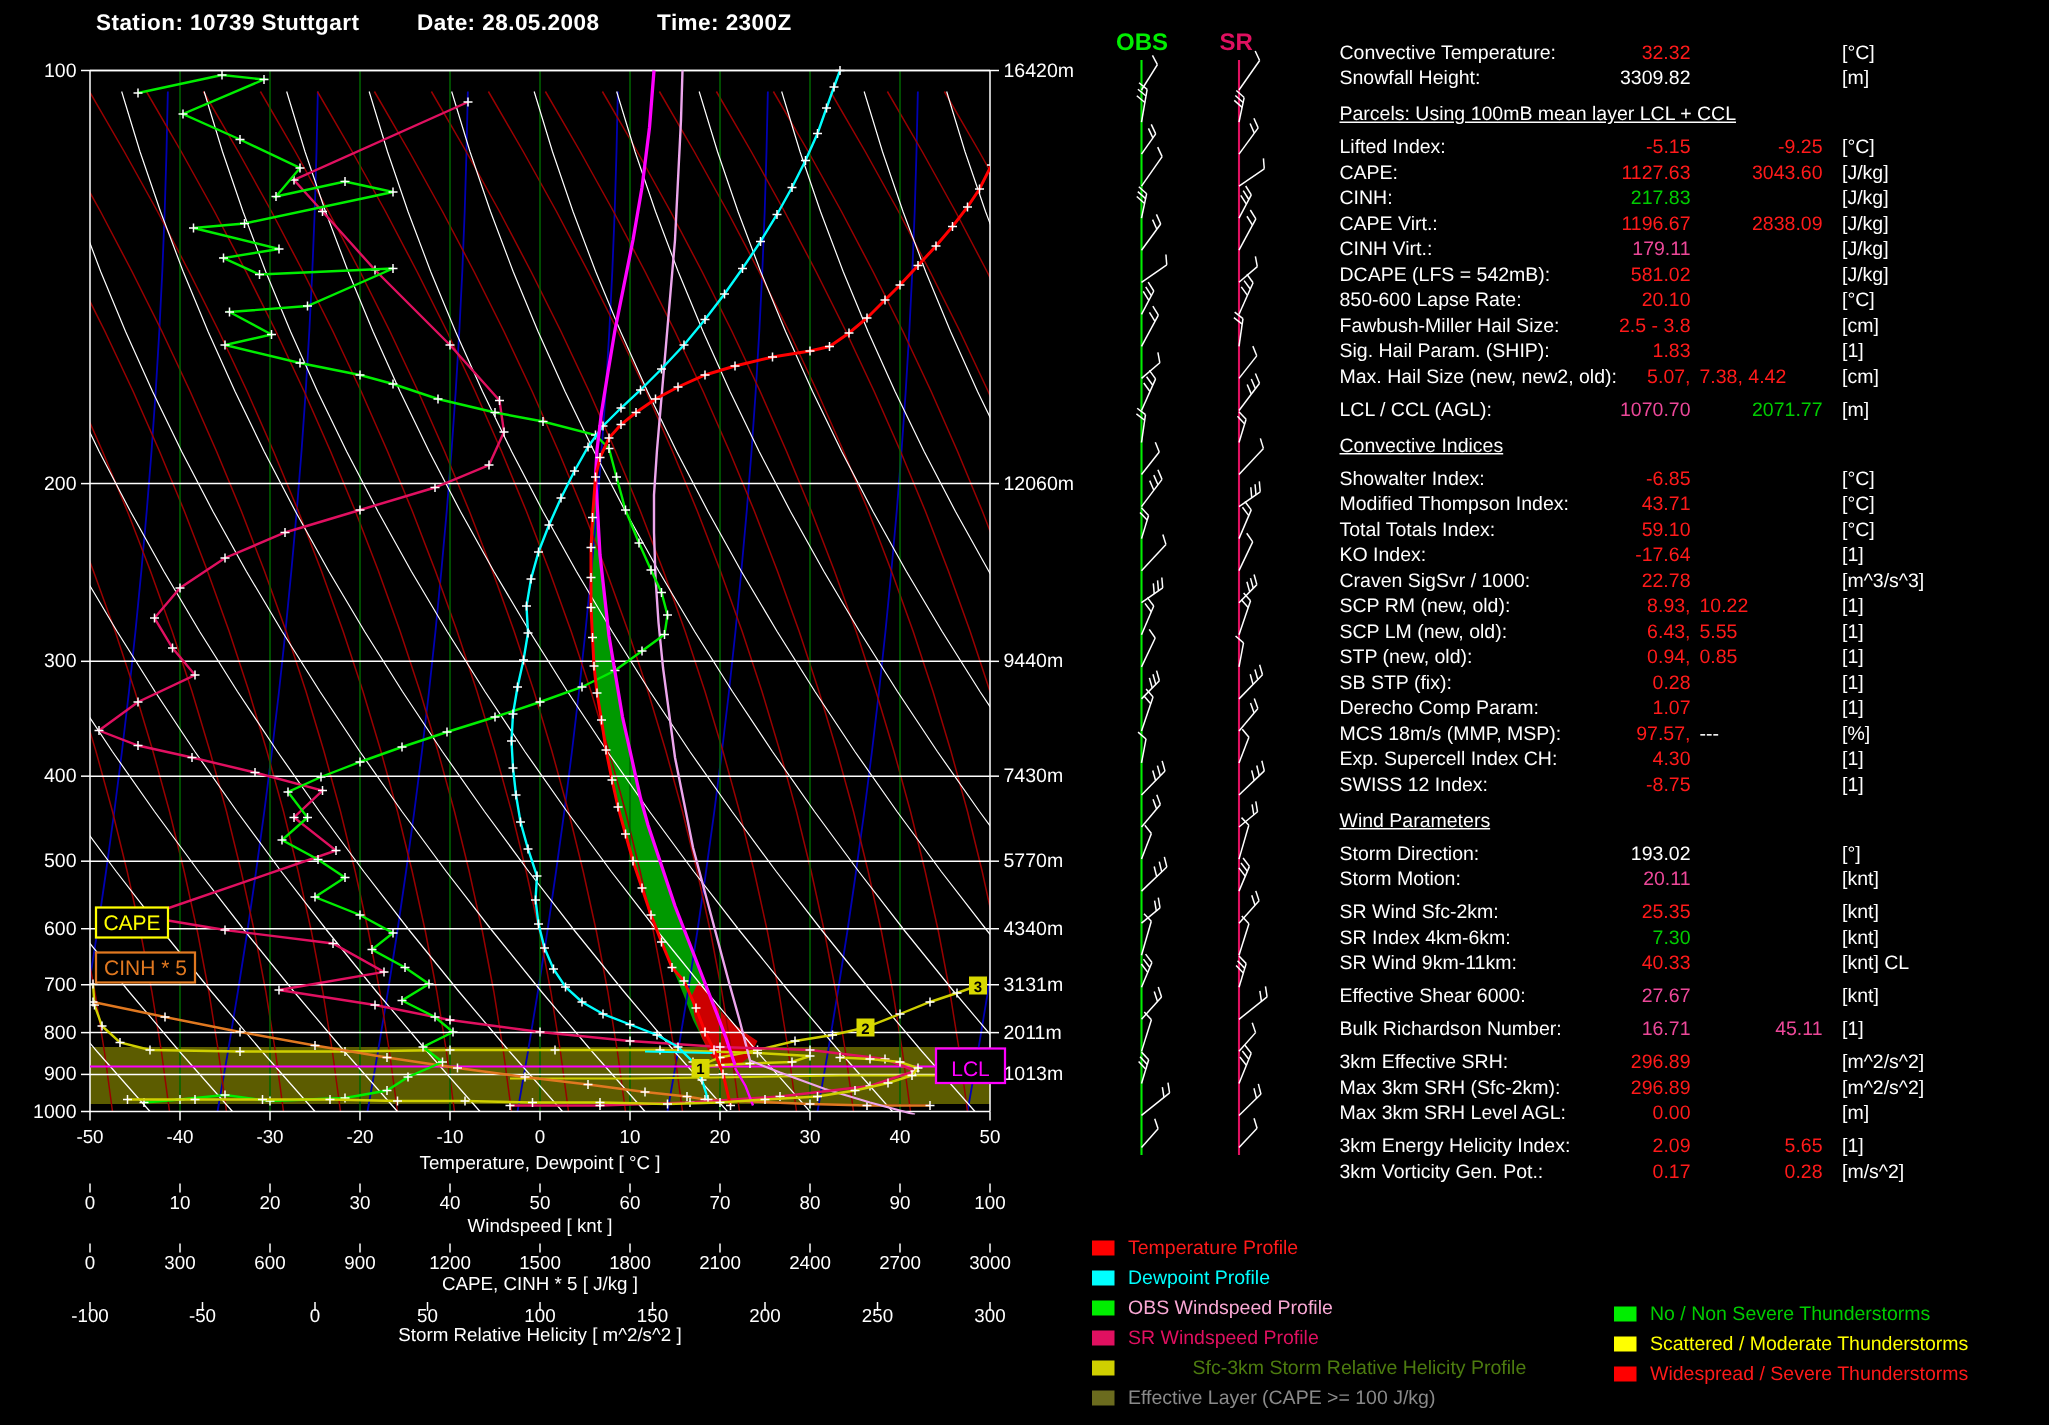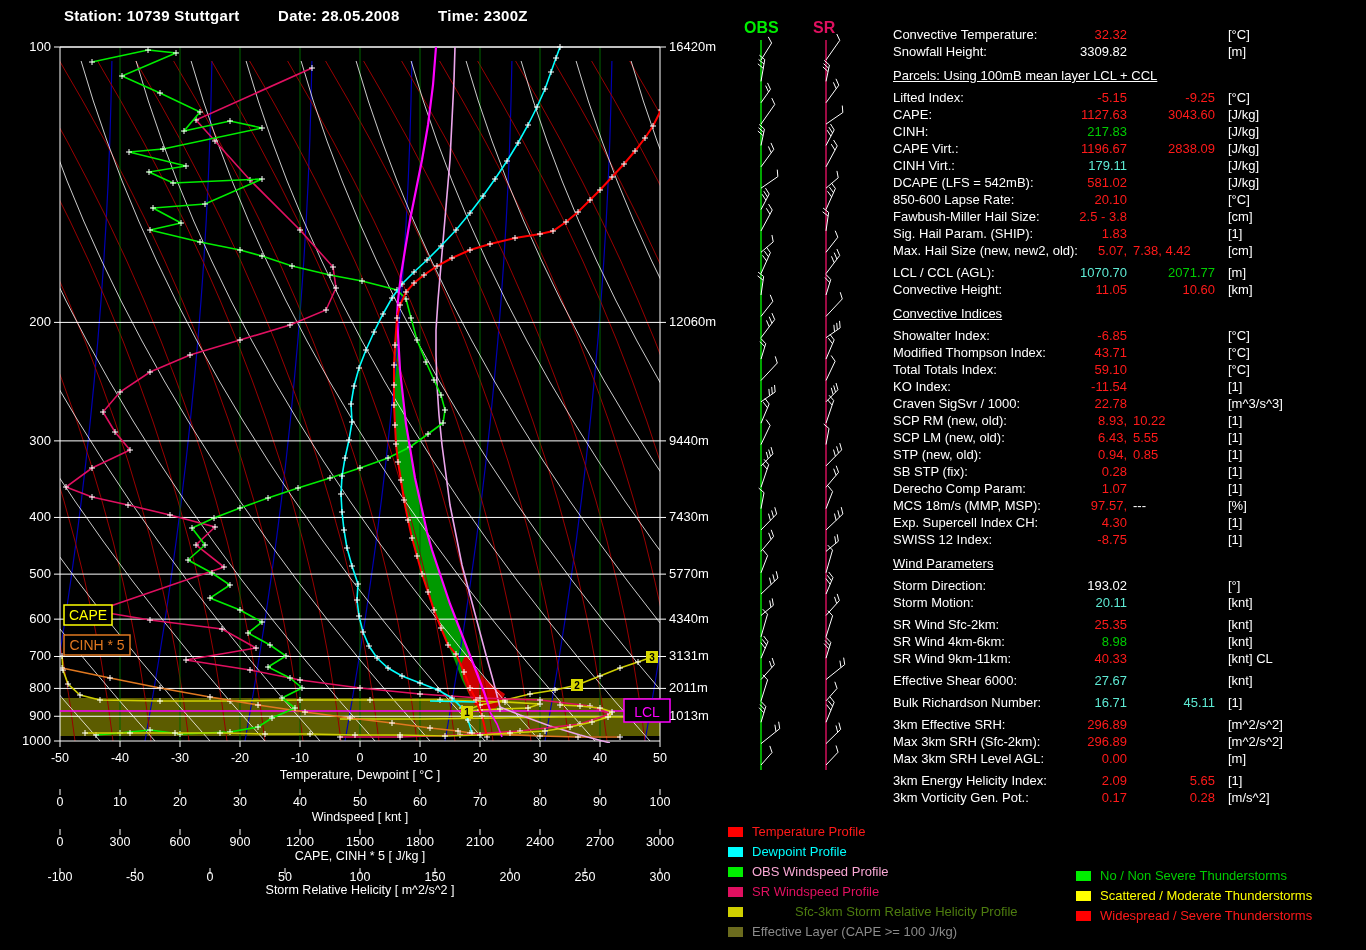--- a/index.html
+++ b/index.html
@@ -15,21 +15,21 @@
   .trow{position:relative;height:17px;line-height:17px;white-space:nowrap;}
   .trow .lbl{position:absolute;left:0;}
   .trow .v1{position:absolute;left:0;width:234px;text-align:right;}
   .trow .v2r{position:absolute;left:234px;width:88px;text-align:right;}
   .trow .v2l{position:absolute;left:240px;text-align:left;}
   .trow .un{position:absolute;left:335px;}
   .thead{text-decoration:underline;}
   .sect{height:18px;line-height:18px;text-decoration:underline;margin-top:7px;margin-bottom:4px;
         white-space:nowrap;}
   .gap{margin-top:5px;}
-  .c-r{color:#ff1a1a;} .c-g{color:#00cc00;} .c-y{color:#5eead4;} .c-w{color:#ffffff;}
+  .c-r{color:#ff1a1a;} .c-g{color:#00cc00;} .c-y{color:#ec4899;} .c-w{color:#ffffff;}
   
   .leg{position:absolute;font-size:13px;}
   .leg .lrow{height:20px;line-height:20px;white-space:nowrap;}
   .leg .sw{display:inline-block;width:15px;height:10px;margin-right:9px;vertical-align:-1px;}
 </style>
 </head>
 <body>
 <div id="stage">
 
 <div id="hdr">
@@ -577,45 +577,39 @@
         <span class="v1 c-r">5.07,</span>
         <span class="v2l c-r">7.38,  4.42</span>
         <span class="un c-w">[cm]</span>
       </div>
       <div class="trow gap">
         <span class="lbl c-w">LCL / CCL (AGL):</span>
         <span class="v1 c-y">1070.70</span>
         <span class="v2r c-g">2071.77</span>
         <span class="un c-w">[m]</span>
       </div>
-      <div class="trow">
-        <span class="lbl c-w">Convective Height:</span>
-        <span class="v1 c-r">11.05</span>
-        <span class="v2r c-r">10.60</span>
-        <span class="un c-w">[km]</span>
-      </div>
       <div class="sect c-w">Convective Indices</div>
       <div class="trow">
         <span class="lbl c-w">Showalter Index:</span>
         <span class="v1 c-r">-6.85</span>
         <span class="un c-w">[°C]</span>
       </div>
       <div class="trow">
         <span class="lbl c-w">Modified Thompson Index:</span>
         <span class="v1 c-r">43.71</span>
         <span class="un c-w">[°C]</span>
       </div>
       <div class="trow">
         <span class="lbl c-w">Total Totals Index:</span>
         <span class="v1 c-r">59.10</span>
         <span class="un c-w">[°C]</span>
       </div>
       <div class="trow">
         <span class="lbl c-w">KO Index:</span>
-        <span class="v1 c-r">-11.54</span>
+        <span class="v1 c-r">-17.64</span>
         <span class="un c-w">[1]</span>
       </div>
       <div class="trow">
         <span class="lbl c-w">Craven SigSvr / 1000:</span>
         <span class="v1 c-r">22.78</span>
         <span class="un c-w">[m^3/s^3]</span>
       </div>
       <div class="trow">
         <span class="lbl c-w">SCP RM (new, old):</span>
         <span class="v1 c-r">8.93,</span>
@@ -670,22 +664,22 @@
         <span class="lbl c-w">Storm Motion:</span>
         <span class="v1 c-y">20.11</span>
         <span class="un c-w">[knt]</span>
       </div>
       <div class="trow gap">
         <span class="lbl c-w">SR Wind Sfc-2km:</span>
         <span class="v1 c-r">25.35</span>
         <span class="un c-w">[knt]</span>
       </div>
       <div class="trow">
-        <span class="lbl c-w">SR Wind 4km-6km:</span>
-        <span class="v1 c-g">8.98</span>
+        <span class="lbl c-w">SR Index 4km-6km:</span>
+        <span class="v1 c-g">7.30</span>
         <span class="un c-w">[knt]</span>
       </div>
       <div class="trow">
         <span class="lbl c-w">SR Wind 9km-11km:</span>
         <span class="v1 c-r">40.33</span>
         <span class="un c-w">[knt] CL</span>
       </div>
       <div class="trow gap">
         <span class="lbl c-w">Effective Shear 6000:</span>
         <span class="v1 c-y">27.67</span>

